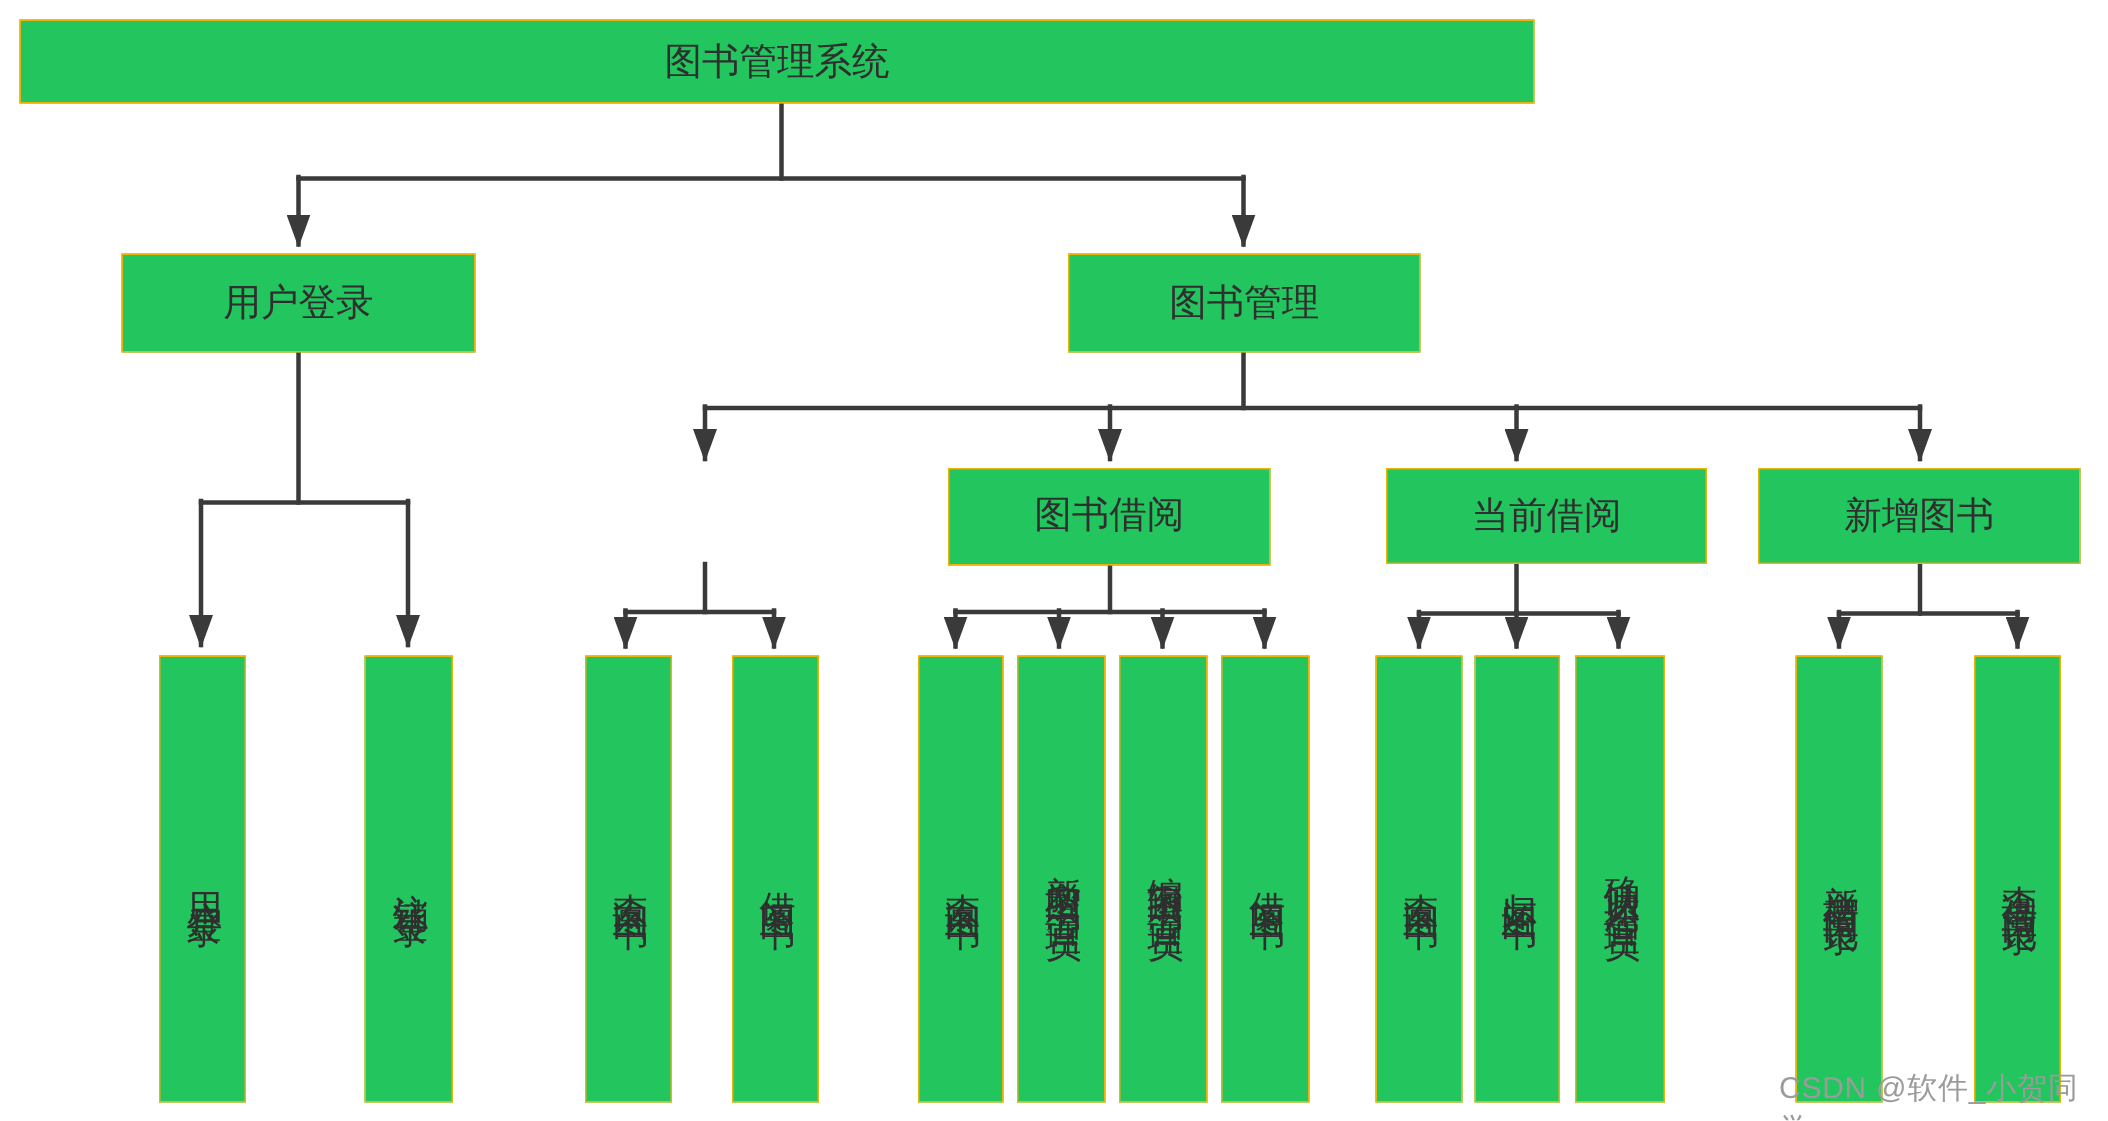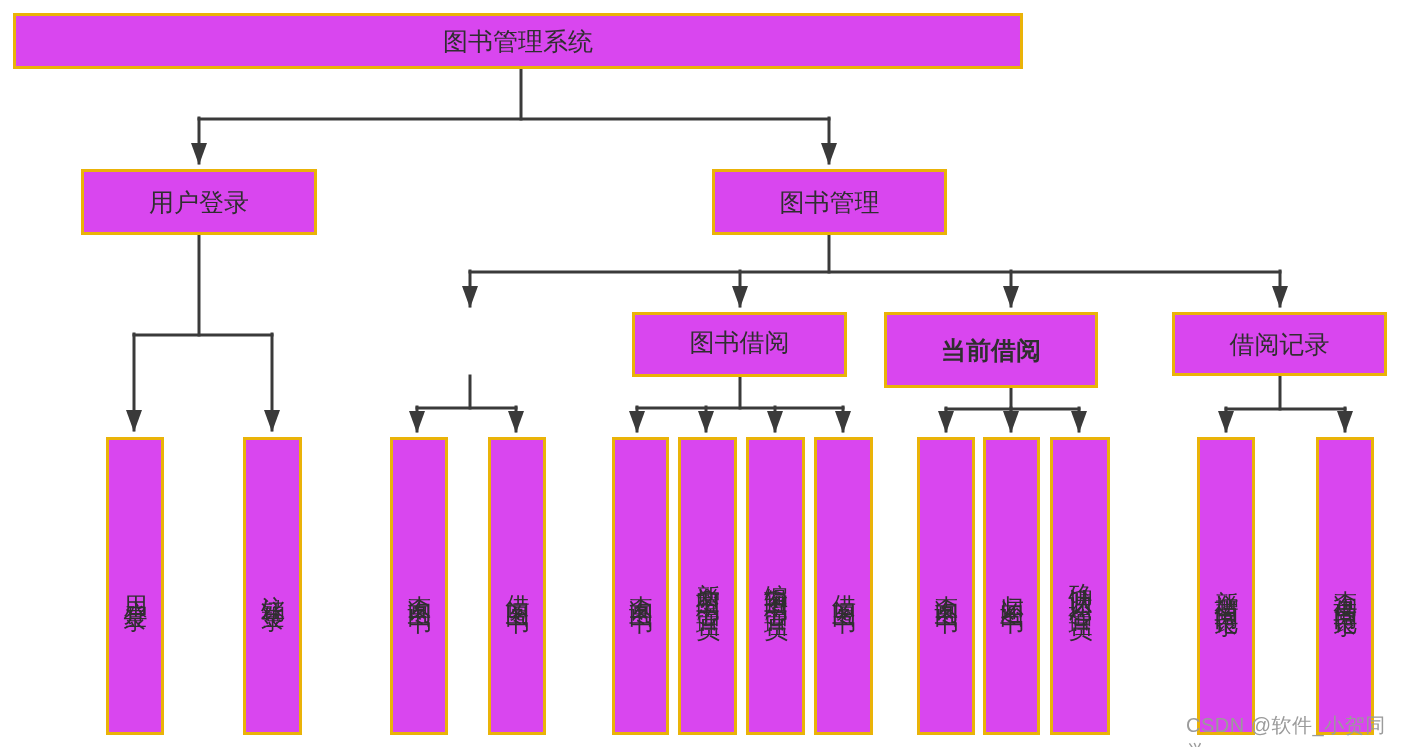--- a/index.html
+++ b/index.html
@@ -10,22 +10,22 @@
     background: #ffffff;
     font-family: "Liberation Sans", sans-serif;
     overflow: hidden;
   }
   .wires { position: absolute; left: 0; top: 0; }
   .wires line, .wires path { stroke: #3a3a3a; stroke-width: 3; fill: none; stroke-linecap: square; }
   .wires .arrhead { fill: #3a3a3a; stroke: none; }
   .box {
     position: absolute;
     box-sizing: border-box;
-    border: 3px solid #eab308;
-    background: #d946ef;
+    border: 1px solid #eab308;
+    background: #22c55e;
     display: flex;
     align-items: center;
     justify-content: center;
     color: #2f2f2f;
     font-size: 25px;
     line-height: 1.2;
     white-space: nowrap;
   }
   .box.v span {
     writing-mode: vertical-rl;
@@ -103,25 +103,25 @@
   <div class="box" style="left:81px; top:169px; width:236px; height:66px;">
     <span>用户登录</span>
   </div>
   <div class="box" style="left:712px; top:169px; width:235px; height:66px;">
     <span>图书管理</span>
   </div>
 
   <div class="box" style="left:632px; top:312px; width:215px; height:65px;font-family:Liberation Mono, monospace;">
     <span>图书借阅</span>
   </div>
-  <div class="box" style="left:884px; top:312px; width:214px; height:76px;font-weight:bold;">
+  <div class="box" style="left:924px; top:312px; width:214px; height:64px;">
     <span>当前借阅</span>
   </div>
   <div class="box" style="left:1172px; top:312px; width:215px; height:64px;">
-    <span>借阅记录</span>
+    <span>新增图书</span>
   </div>
 
   <div class="box v" style="left:106px; top:437px; width:58px; height:298px;">
     <span>用户登录</span>
   </div>
   <div class="box v" style="left:243px; top:437px; width:59px; height:298px;">
     <span>注销登录</span>
   </div>
 
   <div class="box v" style="left:390px; top:437px; width:58px; height:298px;">

